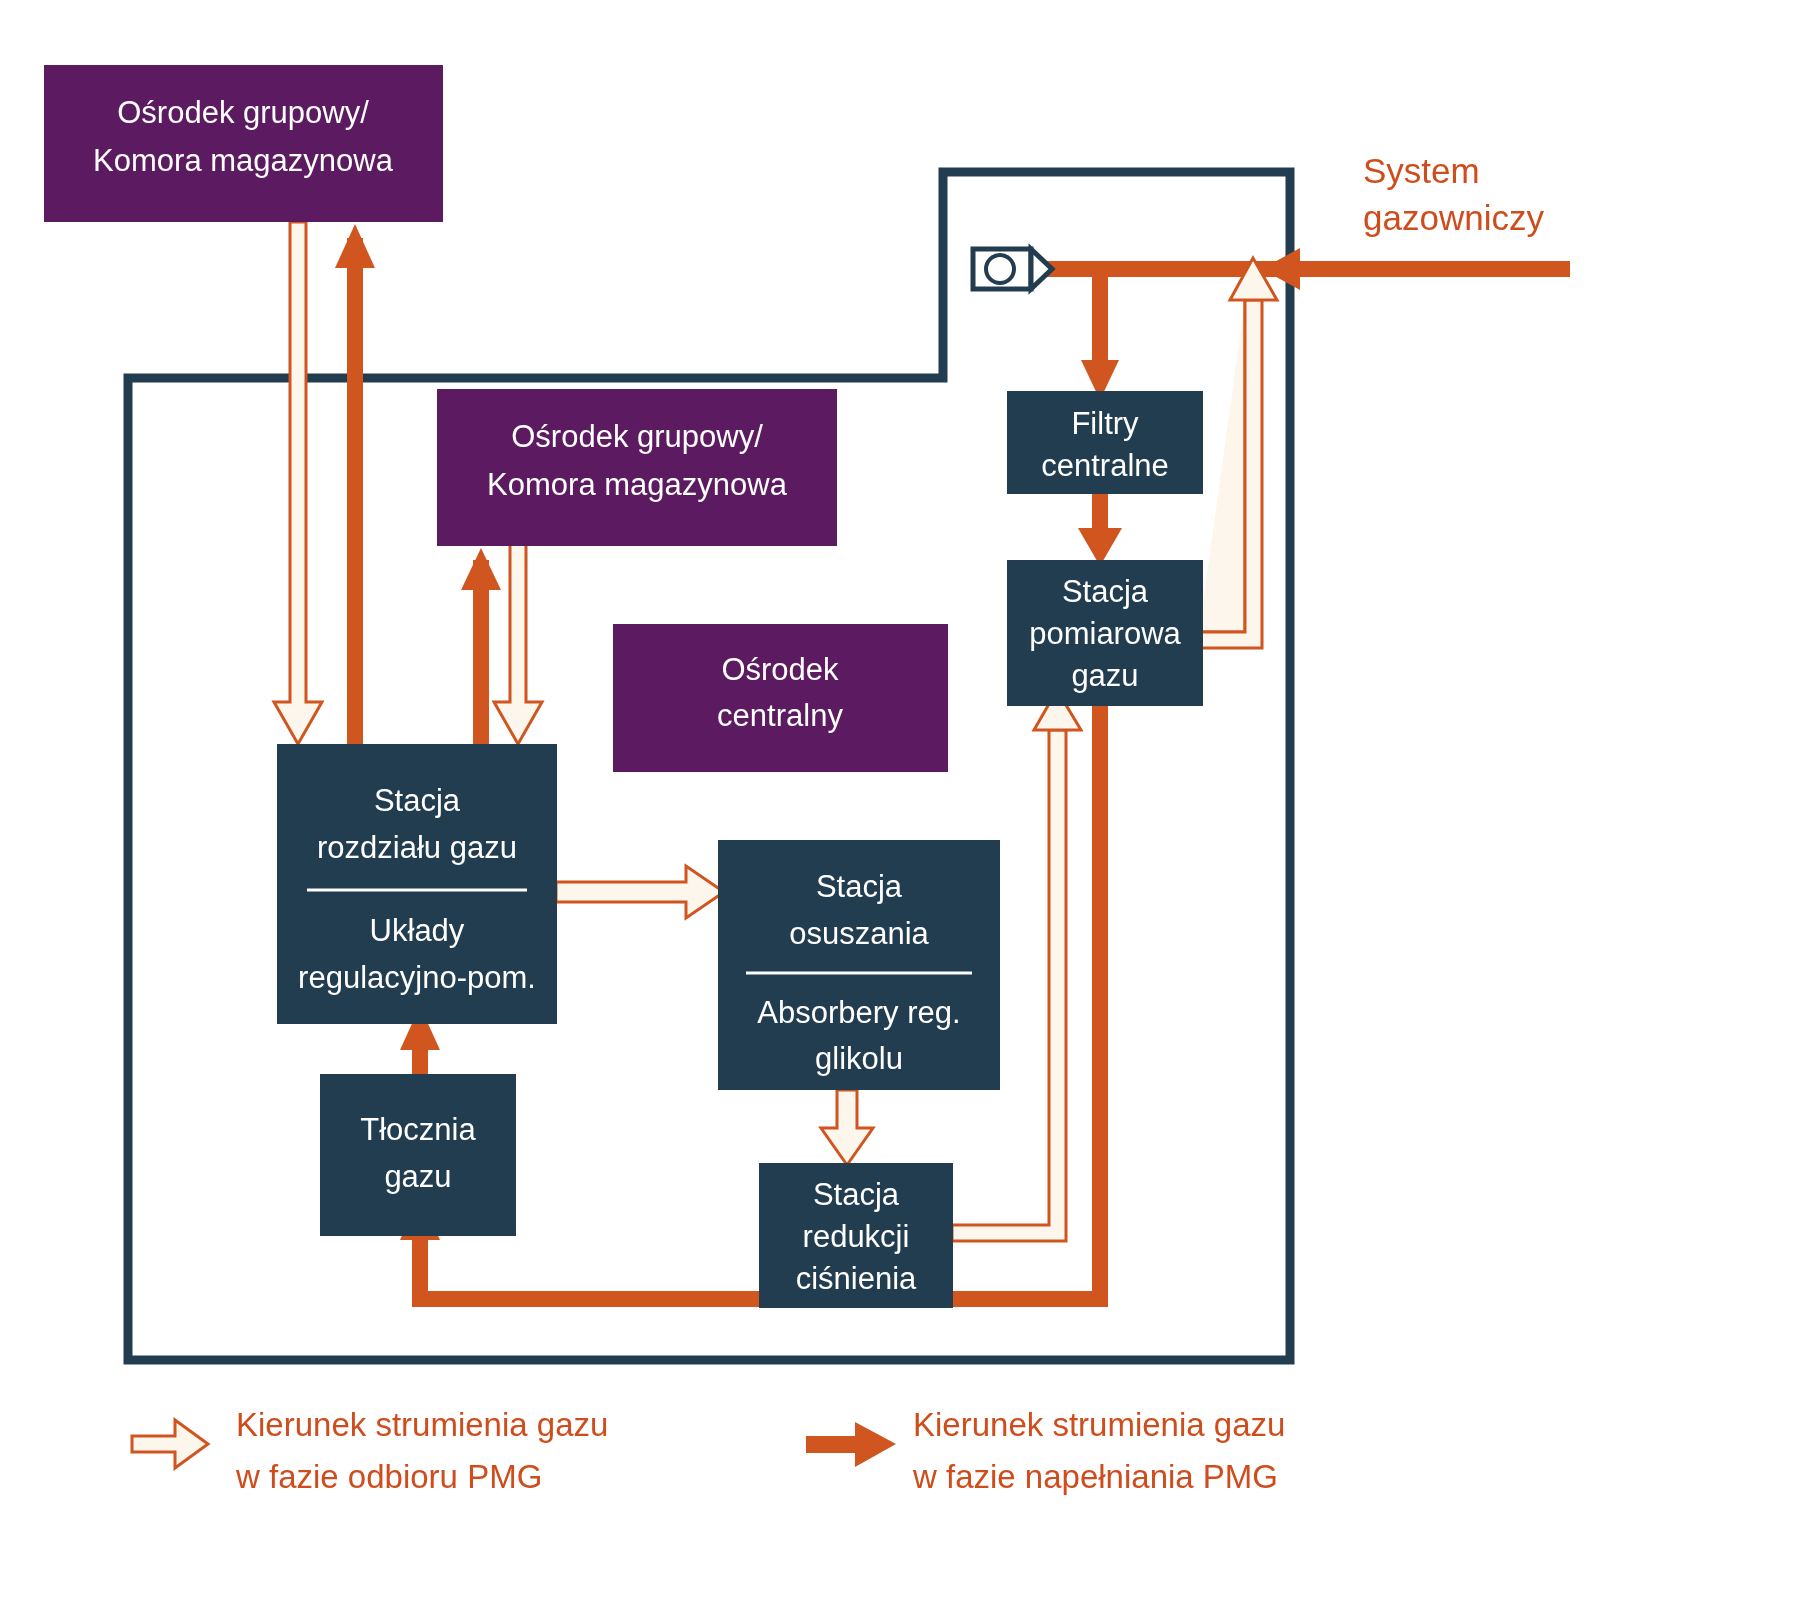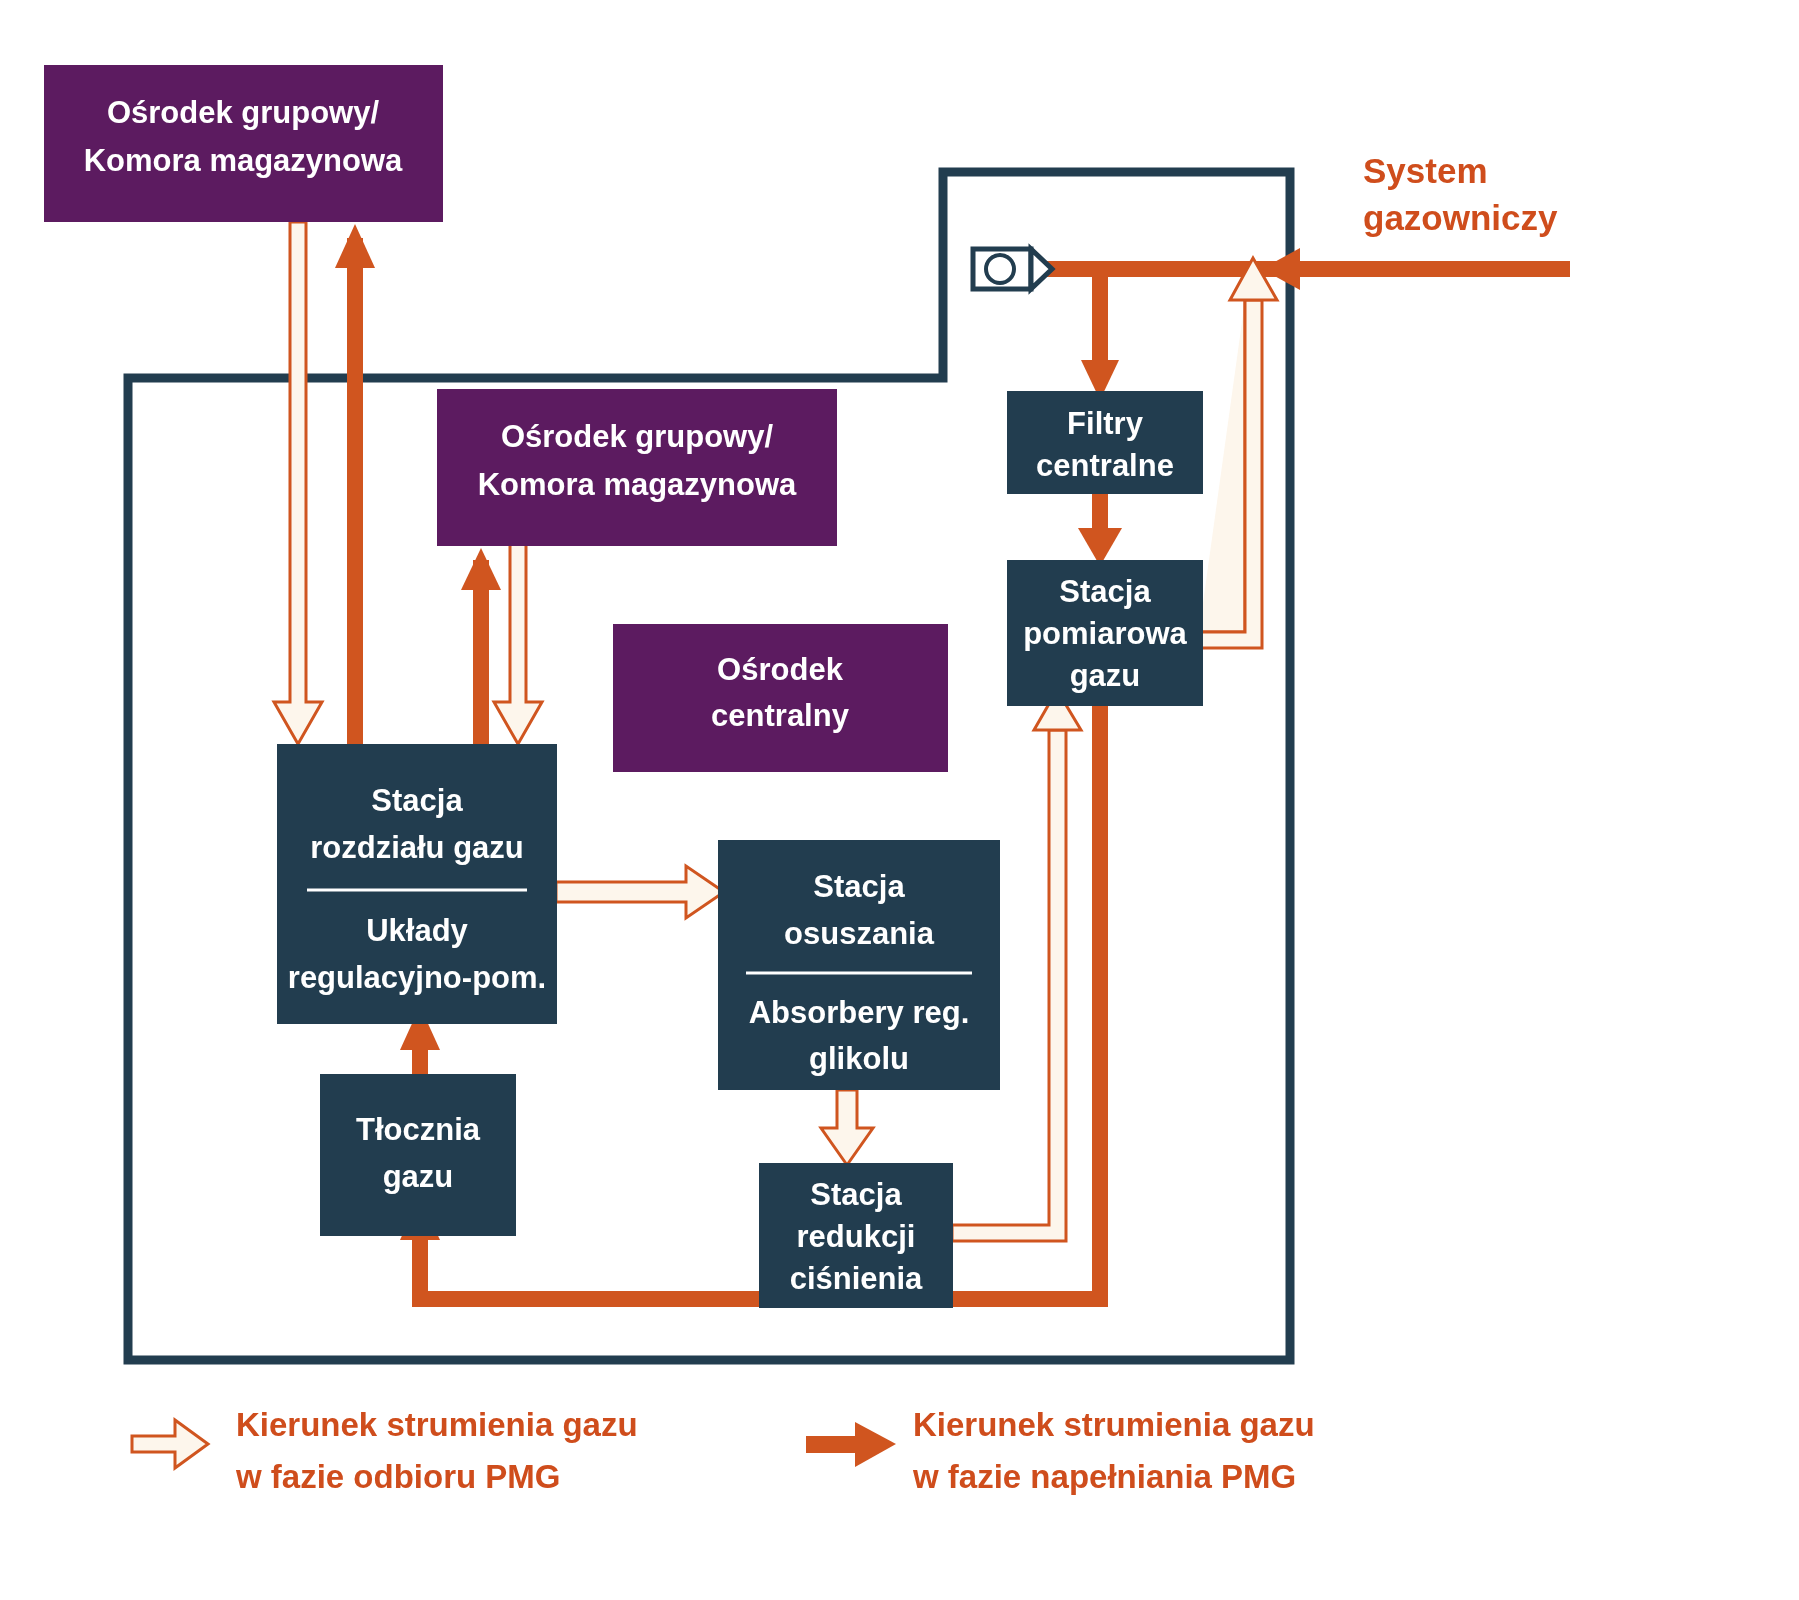--- a/index.html
+++ b/index.html
@@ -10,21 +10,20 @@
   body {
     width: 1799px;
     height: 1600px;
     font-family: "Liberation Sans", sans-serif;
     overflow: hidden;
   }
   #diagram-root {
     position: relative;
     width: 1799px;
     height: 1600px;
-    font-weight: bold;
   }
   svg#diagram {
     display: block;
     width: 1799px;
     height: 1600px;
   }
   .box-label {
     font-family: "Liberation Sans", sans-serif;
     fill: #ffffff;
     font-size: 31px;

